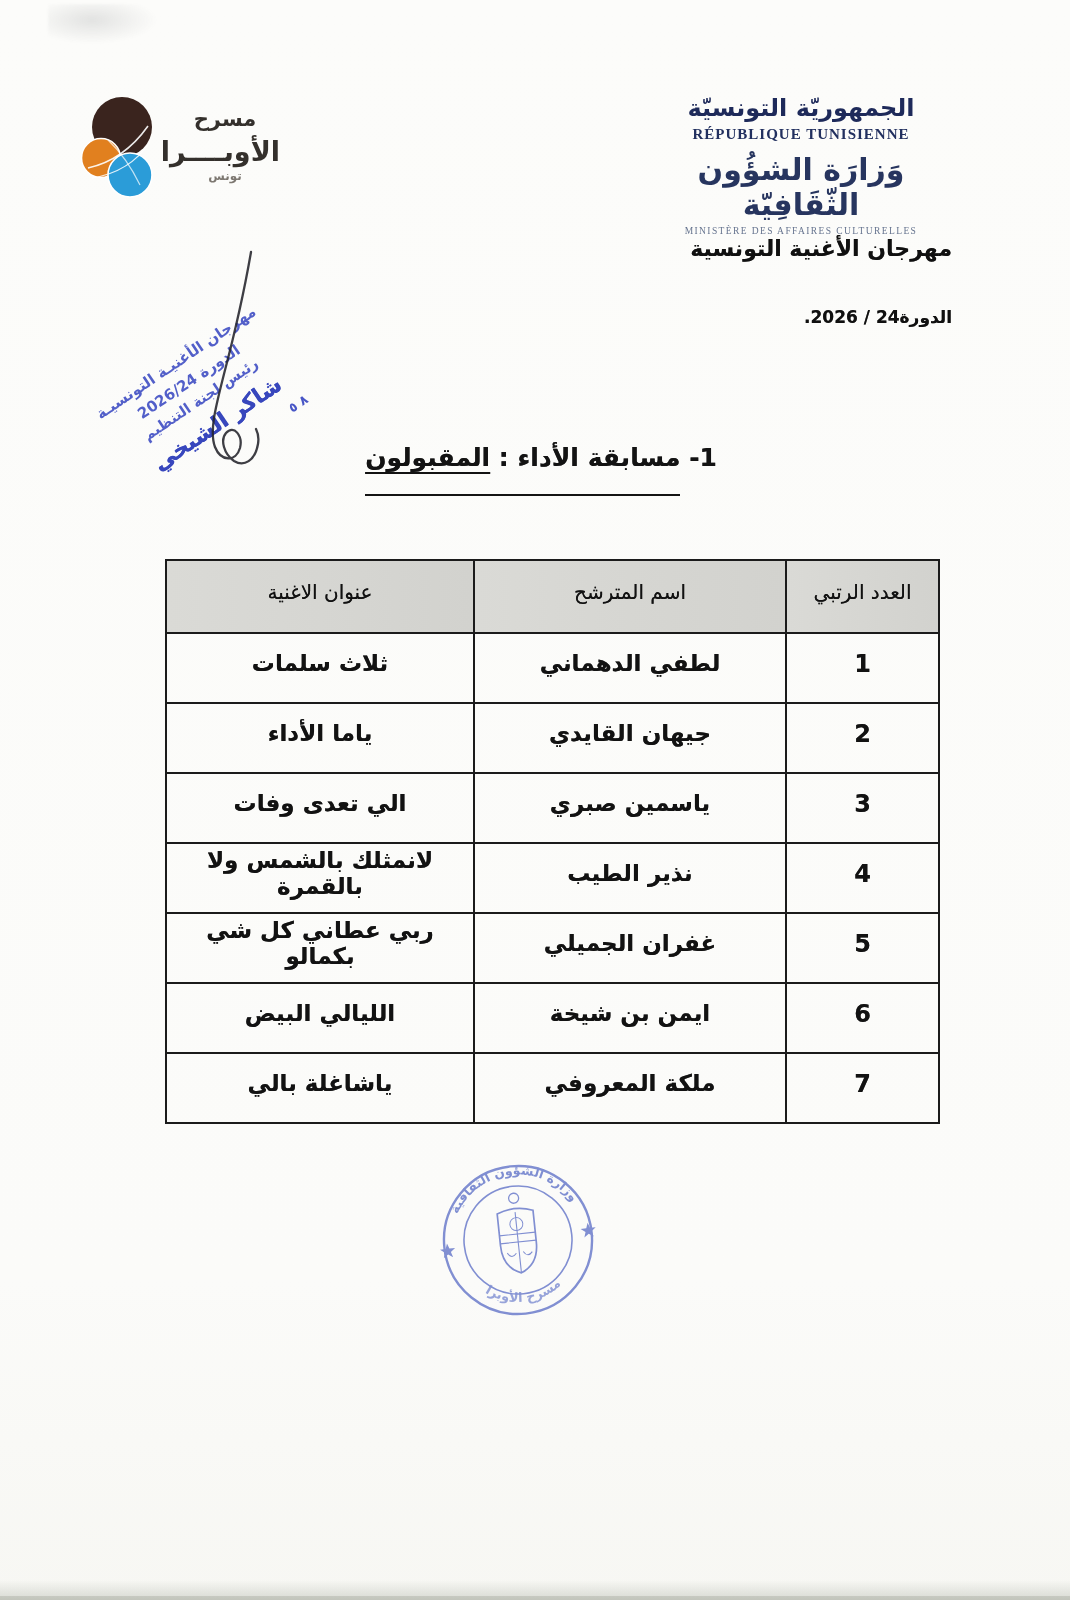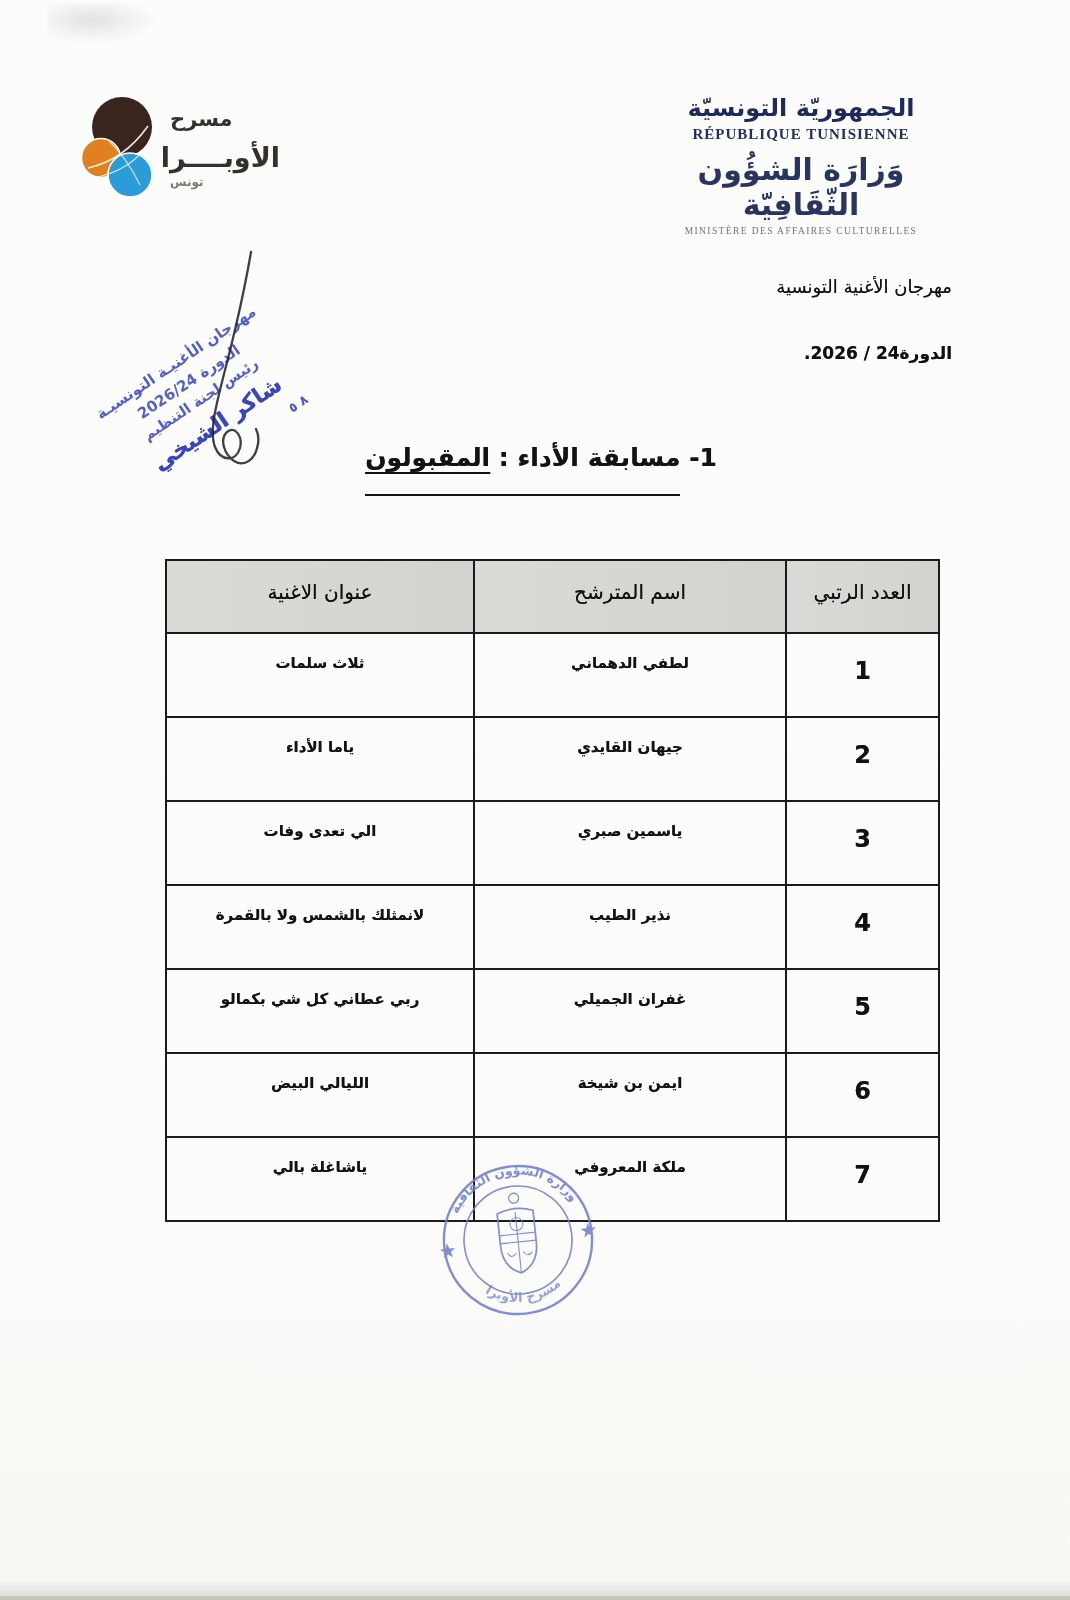--- a/index.html
+++ b/index.html
@@ -10,33 +10,33 @@
   }
   
   .smudge-top{position:absolute;left:48px;top:4px;width:110px;height:40px;
     background:radial-gradient(ellipse at 40% 40%,rgba(95,98,104,.16),transparent 70%);filter:blur(1px);}
   .scan-bottom{position:absolute;left:0;bottom:0;width:100%;height:20px;
     background:linear-gradient(to bottom,rgba(110,118,100,0),rgba(105,115,95,.22));}
   .scan-bottom-line{position:absolute;left:0;bottom:0;width:100%;height:4px;background:rgba(92,102,85,.18);}
   
   .logo{position:absolute;left:0;top:0;}
   .logo-circles{position:absolute;left:72px;top:88px;}
-  .logo-text{position:absolute;left:170px;top:108px;width:110px;direction:rtl;text-align:left;
+  .logo-text{position:absolute;left:170px;top:108px;width:110px;direction:rtl;text-align:center;
     color:#34302c;font-weight:bold;line-height:1.1;}
   .logo-line1{font-size:21px;letter-spacing:1px;}
-  .logo-line2{font-size:27px;margin-top:12px;}
+  .logo-line2{font-size:27px;margin-top:6px;}
   .logo-city{font-size:12px;color:#7d7871;margin-top:3px;font-weight:bold;}
   
   .letterhead{position:absolute;right:118px;top:94px;width:302px;direction:rtl;text-align:center;}
   .rep-ar{font-size:24px;font-weight:bold;color:#1e2a5a;letter-spacing:.5px;}
   .rep-fr{font-size:15px;font-weight:bold;color:#22305f;letter-spacing:1px;
     font-family:"Liberation Serif",serif;margin-top:4px;}
   .min-ar{font-size:30px;font-weight:bold;color:#27355f;margin-top:9px;letter-spacing:.5px;}
   .min-fr{font-size:9.5px;color:#66748f;letter-spacing:1.4px;font-family:"Liberation Serif",serif;margin-top:4px;}
-  .festival{font-size:18px;font-weight:normal;color:#101010;margin-top:40px;text-align:right;
+  .festival{font-size:22px;font-weight:bold;color:#101010;text-align:right;
     text-shadow:0 0 .4px rgba(0,0,0,.6);}
   .edition{font-size:17px;font-weight:bold;color:#101010;margin-top:46px;text-align:right;
     text-shadow:0 0 .4px rgba(0,0,0,.6);}
   
   .stamp{position:absolute;left:48px;top:345px;width:300px;transform:rotate(-34deg);
     direction:rtl;text-align:center;color:#4856c6;font-weight:bold;line-height:1.5;opacity:.94;}
   .stamp-l1{font-size:15px;letter-spacing:.5px;}
   .stamp-l2{font-size:15px;}
   .stamp-l3{font-size:14.5px;}
   .stamp-signer{font-size:22px;color:#2c3cba;margin-top:1px;text-shadow:.6px 0 0 #2c3cba;}
@@ -48,21 +48,21 @@
     color:#131313;white-space:nowrap;text-shadow:0 0 .5px rgba(0,0,0,.7);}
   .title-phrase{border-bottom:2.6px solid #141414;padding-bottom:22px;}
   .title-highlight{text-decoration:underline;text-decoration-thickness:2.2px;text-underline-offset:6px;}
   
   .results{position:absolute;left:165px;top:559px;width:775px;border-collapse:collapse;
     direction:rtl;table-layout:fixed;}
   .results th,.results td{border:2.2px solid #1b1b1b;border-top-width:2.8px;border-bottom-width:2.8px;
     text-align:center;vertical-align:middle;overflow:hidden;}
   .results th{height:60px;background:linear-gradient(90deg,#dadad6,#d2d2ce);
     font-size:20px;font-weight:normal;color:#111;padding-bottom:10px;text-shadow:0 0 .5px rgba(0,0,0,.7);}
-  .results td{height:55px;font-size:15px;font-weight:bold;color:#121212;padding-bottom:26px;
+  .results td{height:55px;font-size:23px;font-weight:bold;color:#121212;padding-bottom:12px;
     text-shadow:0 0 .4px rgba(0,0,0,.65);}
   .col-num{width:153px;}
   .col-name{width:312px;}
   td.cell-num{font-size:24px;padding-bottom:10px;}
   
   .seal{position:absolute;left:430px;top:1152px;transform:rotate(-6deg);opacity:.88;}
 </style>
 </head>
 <body>
 

